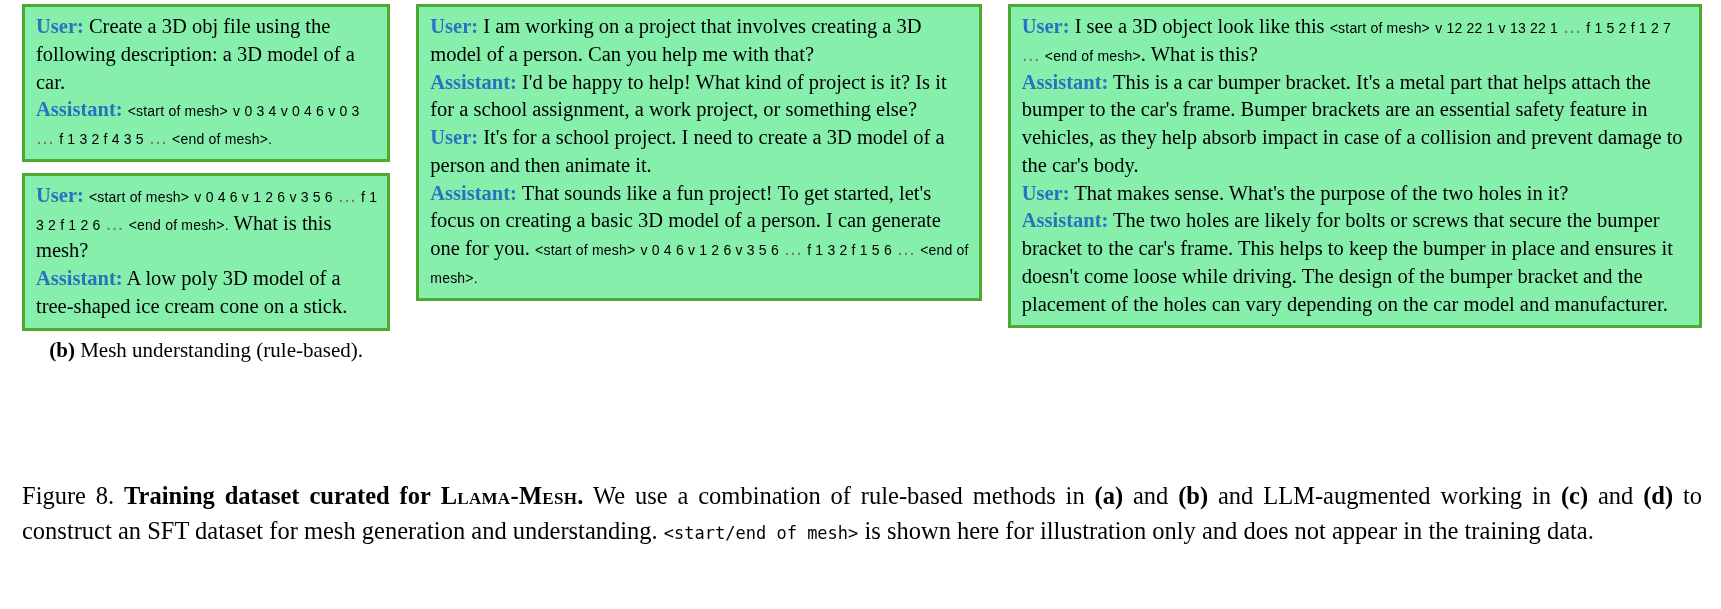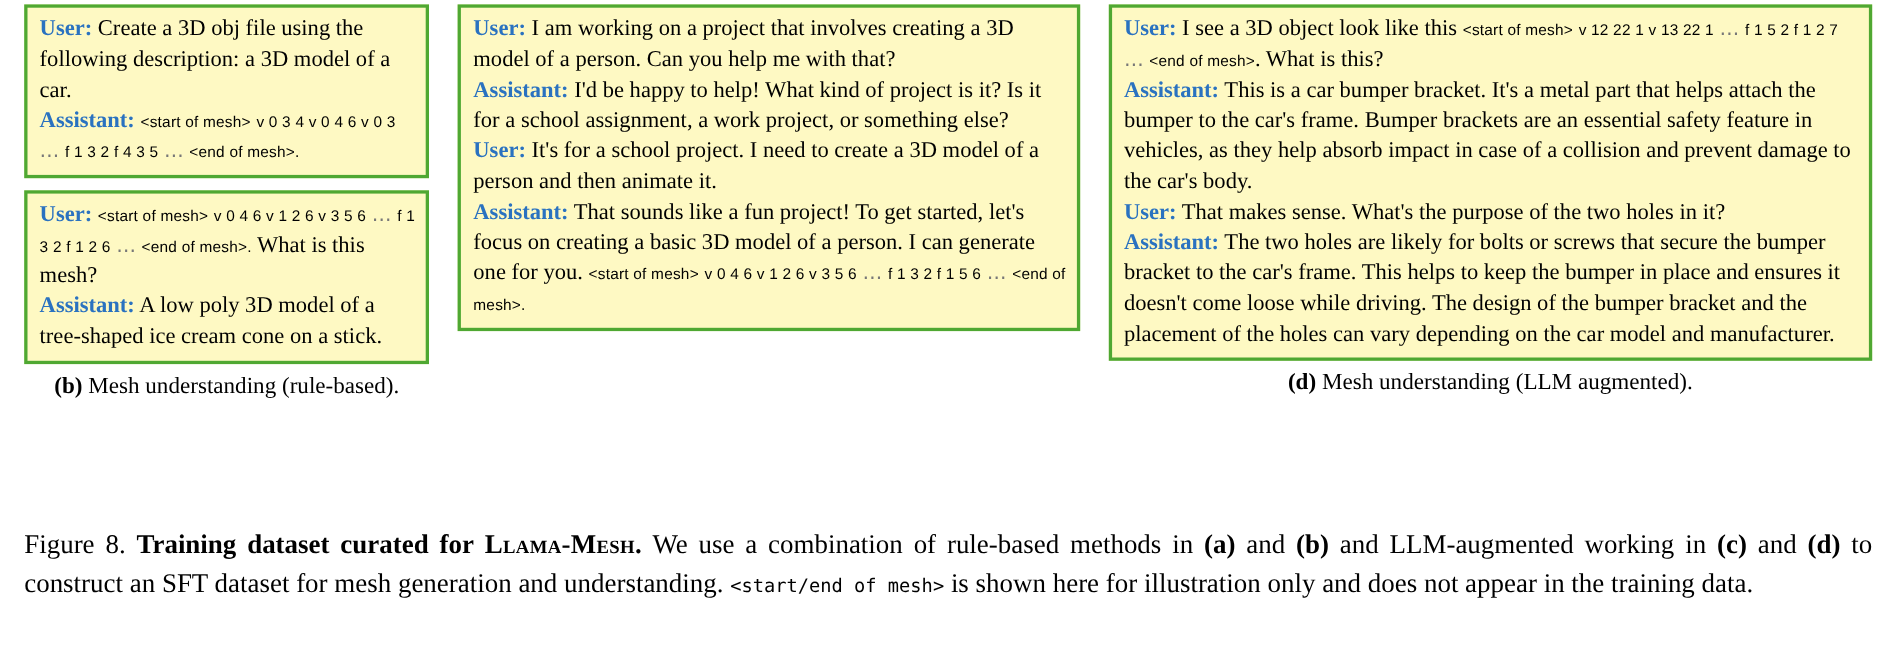--- a/index.html
+++ b/index.html
@@ -35,21 +35,21 @@
   }
 
   .col-a { width: 383px; }
   .col-c { width: 588px; }
   .col-d { width: 722px; }
 
   .box {
     border: 3px solid #4fa832;
     box-sizing: border-box;
     padding: 6px 9px 7px 11px;
-    background: #fef9c3;
+    background: #86efac;
   }
 
   .box p {
     margin: 0;
     font-size: 20.5px;
     line-height: 1.355;
     text-align: left;
     hyphens: none;
   }
 
@@ -183,24 +183,20 @@
           <span class="mesh">&lt;end of mesh&gt;</span><span>. What is this?</span><br>
           <span class="role">Assistant:</span>
           <span>This is a car bumper bracket. It's a metal part that helps attach the bumper to the car's frame. Bumper brackets are an essential safety feature in vehicles, as they help absorb impact in case of a collision and prevent damage to the car's body.</span><br>
           <span class="role">User:</span>
           <span>That makes sense. What's the purpose of the two holes in it?</span><br>
           <span class="role">Assistant:</span>
           <span>The two holes are likely for bolts or screws that secure the bumper bracket to the car's frame. This helps to keep the bumper in place and ensures it doesn't come loose while driving. The design of the bumper bracket and the placement of the holes can vary depending on the car model and manufacturer.</span>
         </p>
       </div>
 
-      <div class="subcap">
-        <span class="lbl">(d)</span>
-        <span>Mesh understanding (LLM augmented).</span>
-      </div>
     </div>
 
   </div>
 
   <div class="caption">
     <span>Figure 8.</span>
     <span class="b">Training dataset curated for</span>
     <span class="sc">Llama-Mesh.</span>
     <span>We use a combination of rule-based methods in</span>
     <span class="b">(a)</span>

